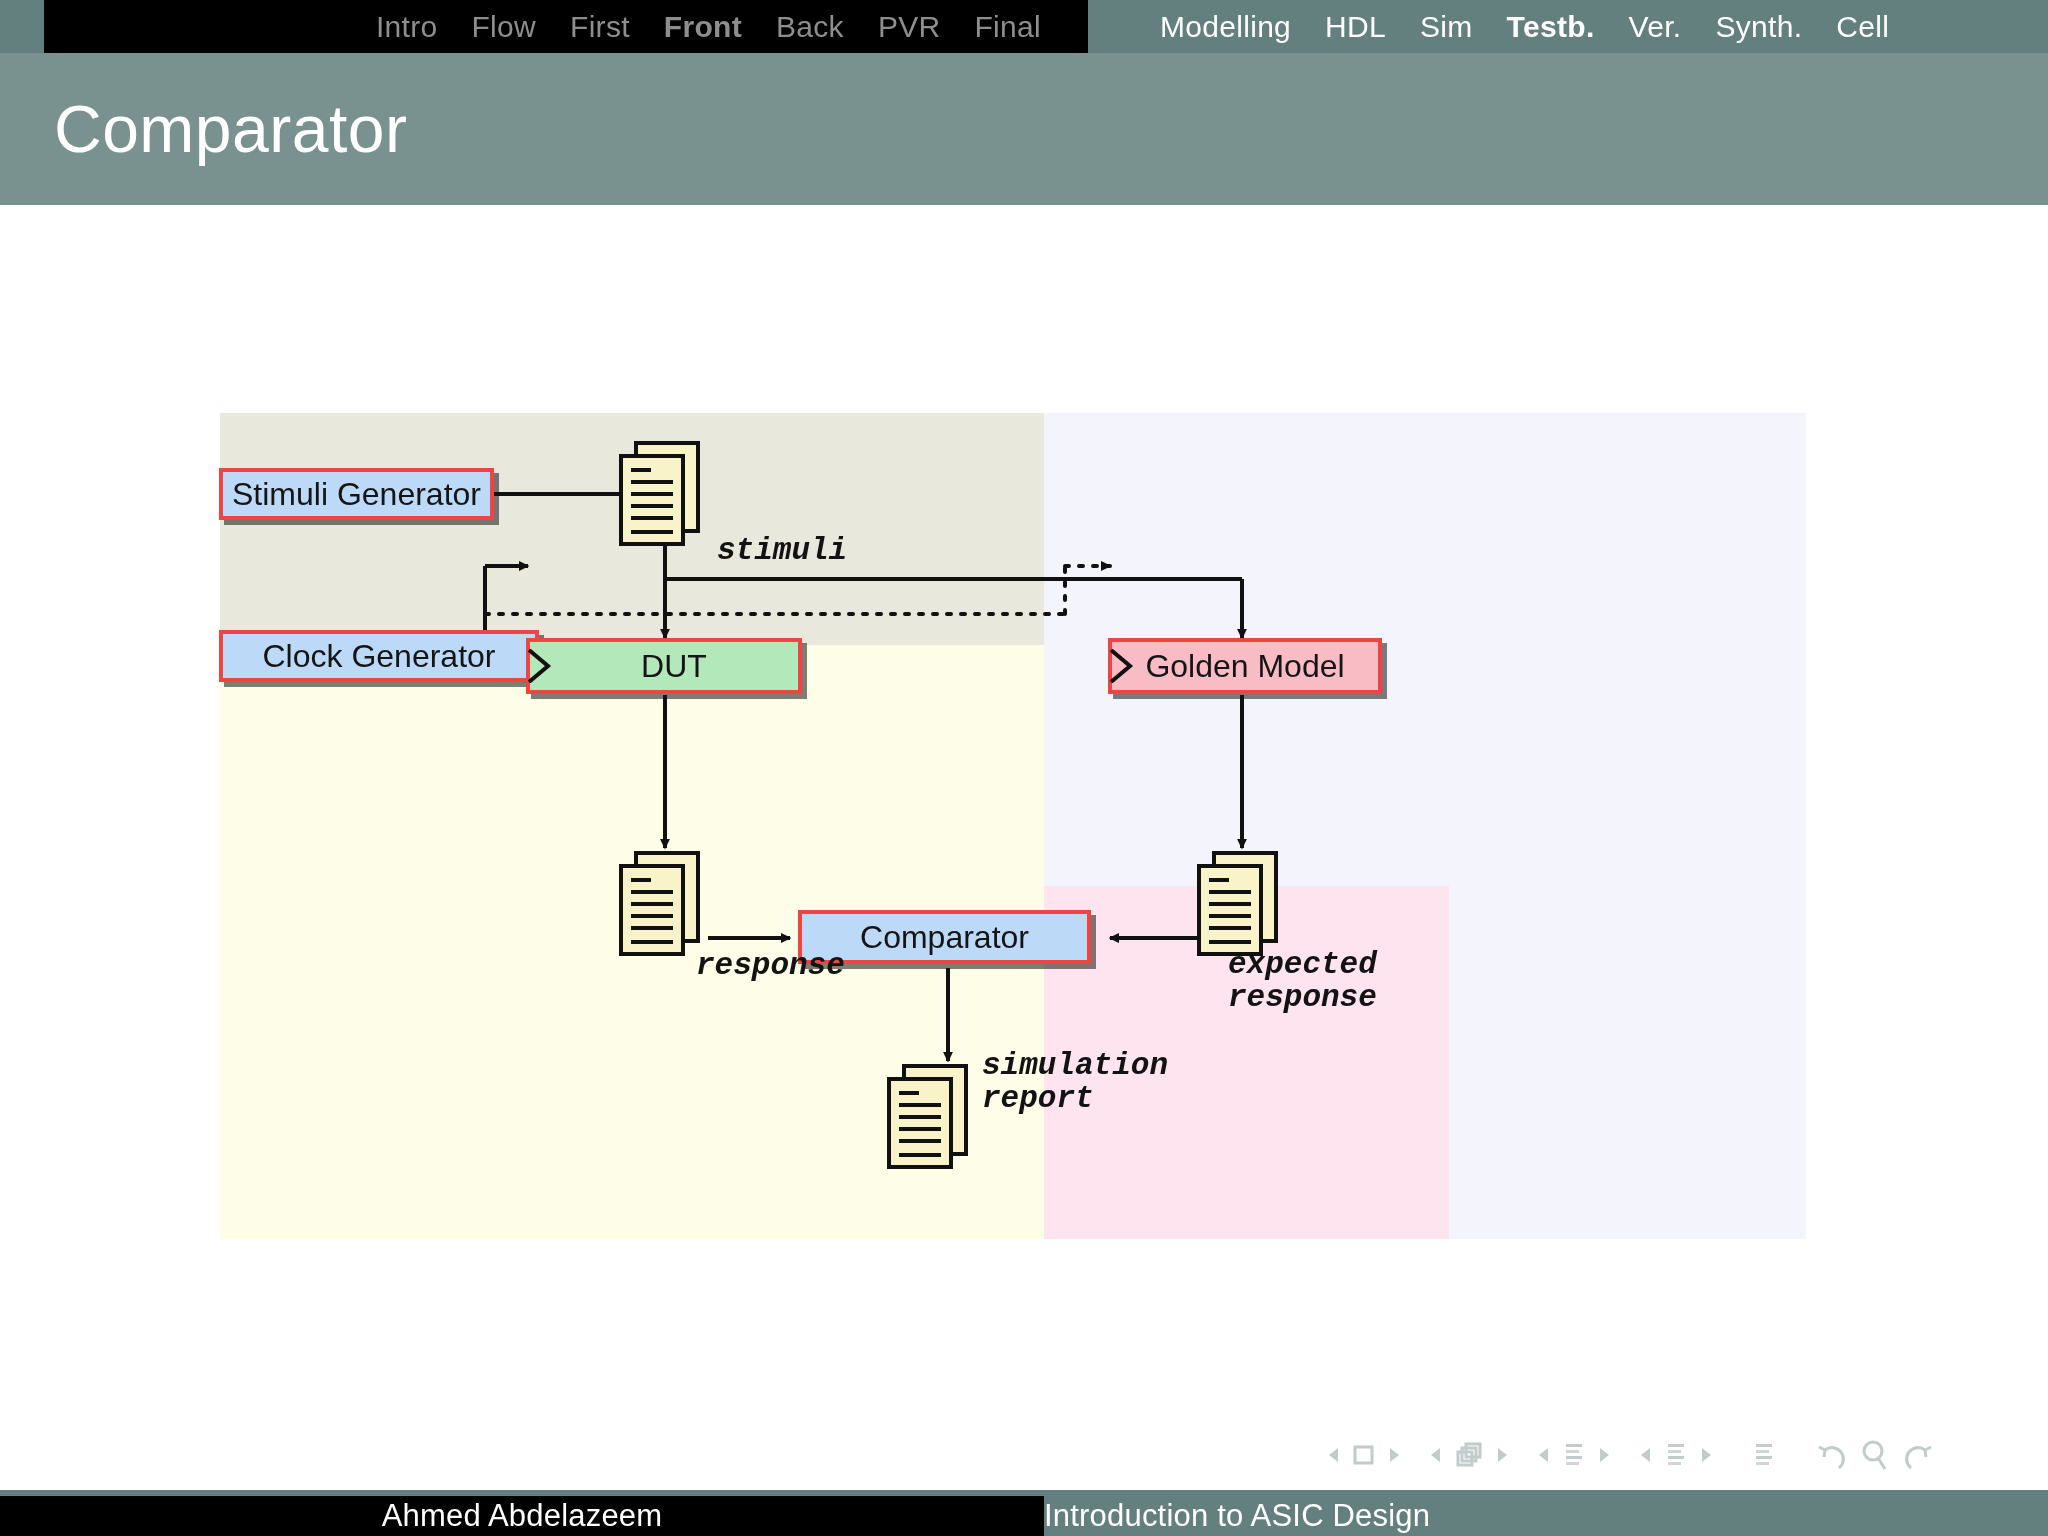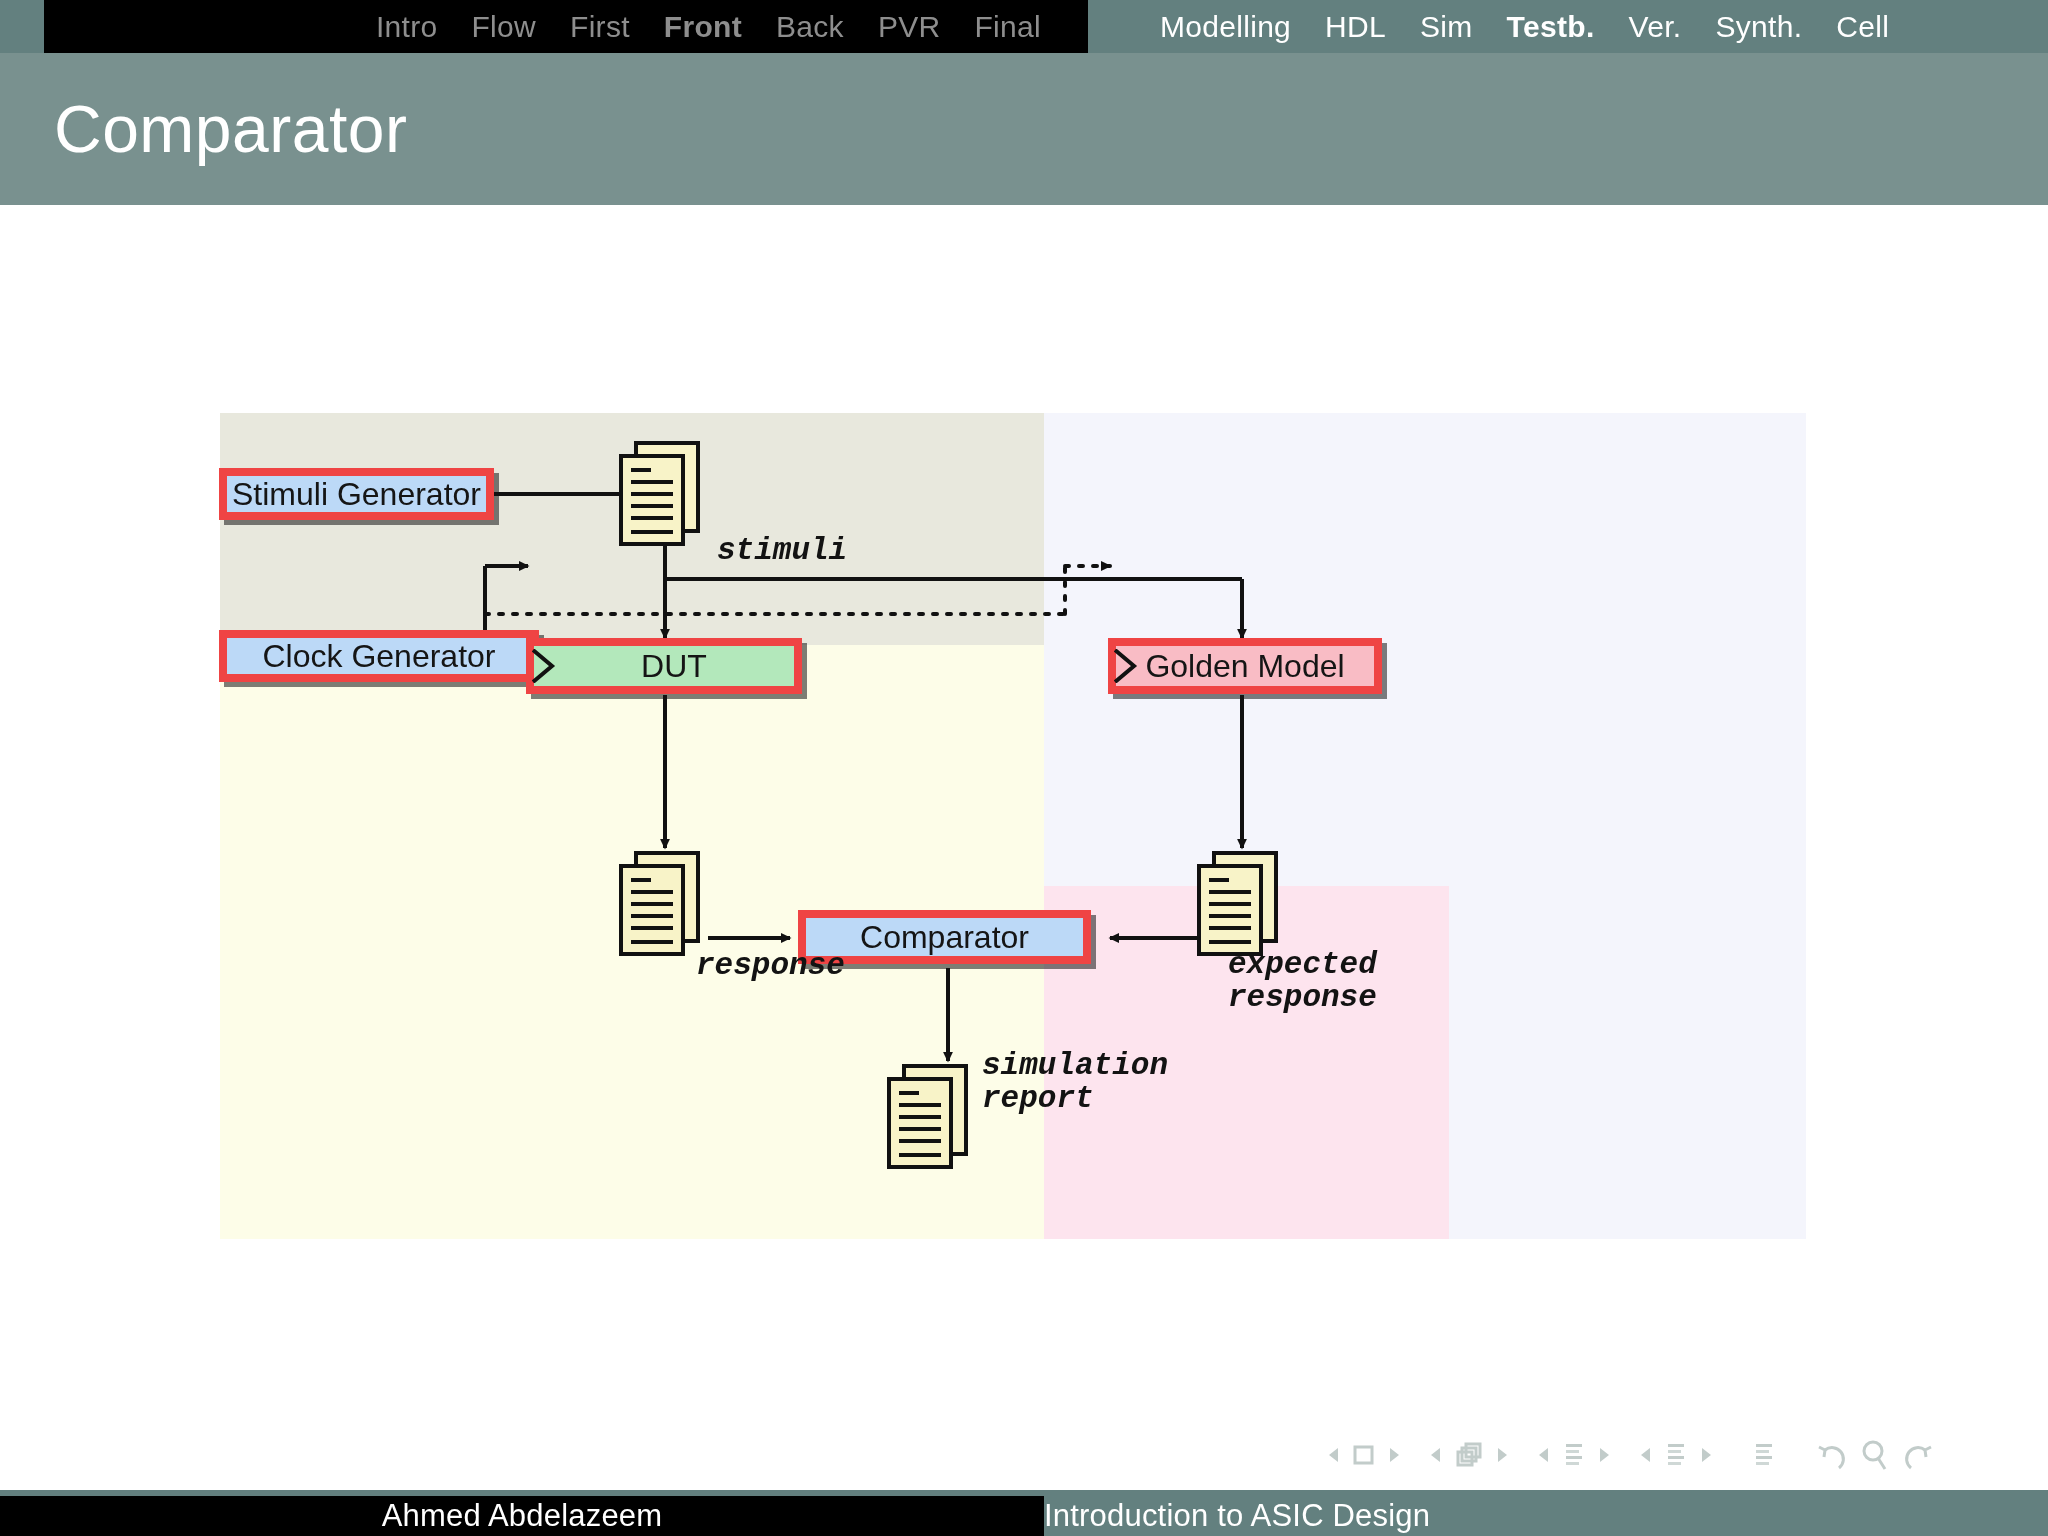--- a/index.html
+++ b/index.html
@@ -68,21 +68,21 @@
   .region{position:absolute;}
   .rg-grey{left:0;top:0;width:824px;height:232px;background:#e8e8dd;}
   .rg-yellow{left:0;top:232px;width:824px;height:594px;background:#fdfde8;}
   .rg-blue{left:824px;top:0;width:762px;height:826px;background:#f4f5fc;}
   .rg-pink{left:824px;top:473px;width:405px;height:353px;background:#fde4ee;}
 
   svg#wires{position:absolute;left:0;top:0;width:1586px;height:826px;overflow:visible;}
 
   .blk{
     position:absolute;
-    border:8px solid #ef4444;
+    border:4px solid #ef4444;
     box-shadow:5px 5px 0 rgba(20,20,20,0.55);
     display:flex;align-items:center;justify-content:center;
     font-size:32px;color:#151515;
     box-sizing:border-box;
     font-family:"Liberation Sans",sans-serif;
   }
   .blk.blue{background:#bcd9f7;}
   .blk.green{background:#b3e8bb;}
   .blk.red{background:#f9bcc5;}
 

